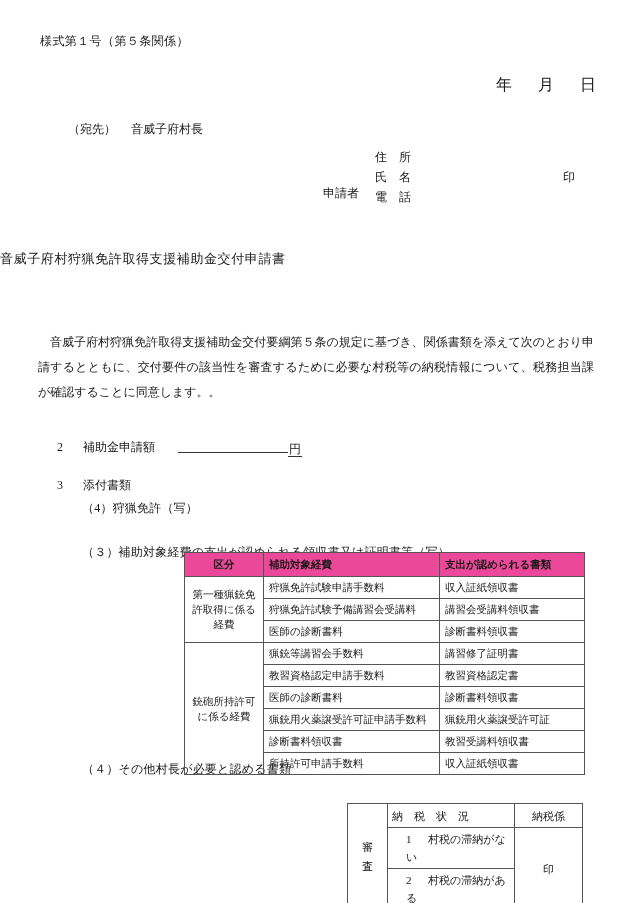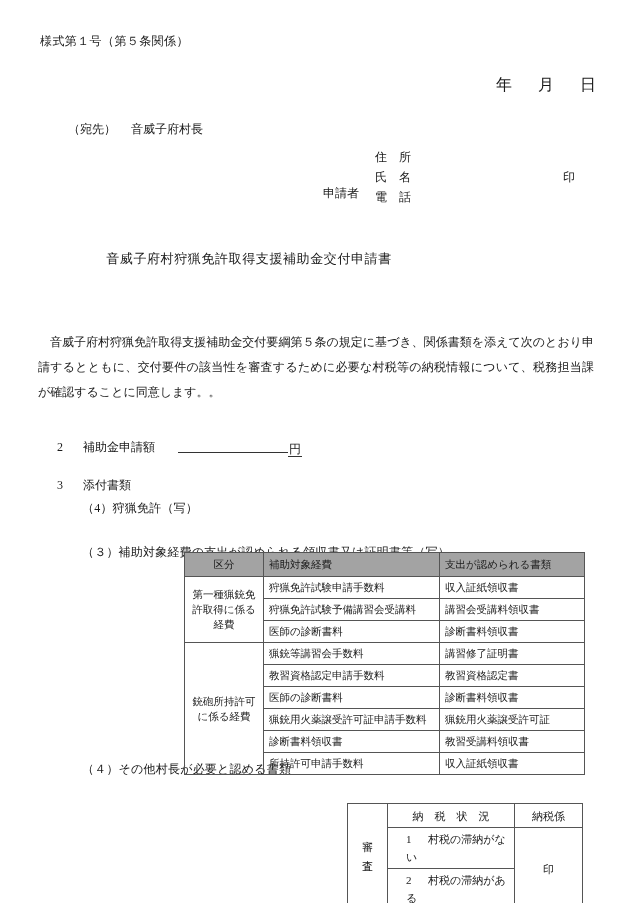--- a/index.html
+++ b/index.html
@@ -67,21 +67,20 @@
   }
   #applicant-block .seal {
     position: absolute;
     left: 240px; top: 0;
   }
 
   
   #doc-title {
     left: 0; top: 250px;
     width: 498px;
-    text-align: center;
     font-size: 13px;
     letter-spacing: 0.6px;
     white-space: normal;
   }
 
   
   #body-paragraph {
     left: 38px; top: 330px;
     width: 556px;
     font-size: 12px;
@@ -146,24 +145,25 @@
     border: 1px solid #555;
     padding: 2px 5px;
     font-weight: normal;
     line-height: 14px;
     height: 17px;
     vertical-align: middle;
     white-space: nowrap;
     overflow: hidden;
   }
   #expense-table thead th {
-    background: #a3a3a3;
+    background: #ec4899;
     text-align: center;
     height: 19px;
     font-size: 10.5px;
+    font-weight: bold;
   }
   #expense-table .col-kubun  { width: 68px; text-align: center; line-height: 15px; white-space: normal; }
   #expense-table .col-keihi  { width: 165px; text-align: left; }
   #expense-table .col-shorui { width: 134px; text-align: left; }
 
   
   #review-table {
     position: absolute;
     left: 347px;
     top: 803px;
@@ -178,21 +178,20 @@
     vertical-align: middle;
     line-height: 18px;
   }
   #review-table .c-shinsa {
     width: 31px;
     text-align: center;
     line-height: 19px;
   }
   #review-table .c-shinsa .vchar { display: block; }
   #review-table .c-status-head {
-    text-align: center;
     height: 19px;
   }
   #review-table .c-status {
     height: 21px;
     padding-left: 18px;
   }
   #review-table .c-status .n { display: inline-block; width: 22px; }
   #review-table .c-kakari {
     width: 59px;
     text-align: center;

